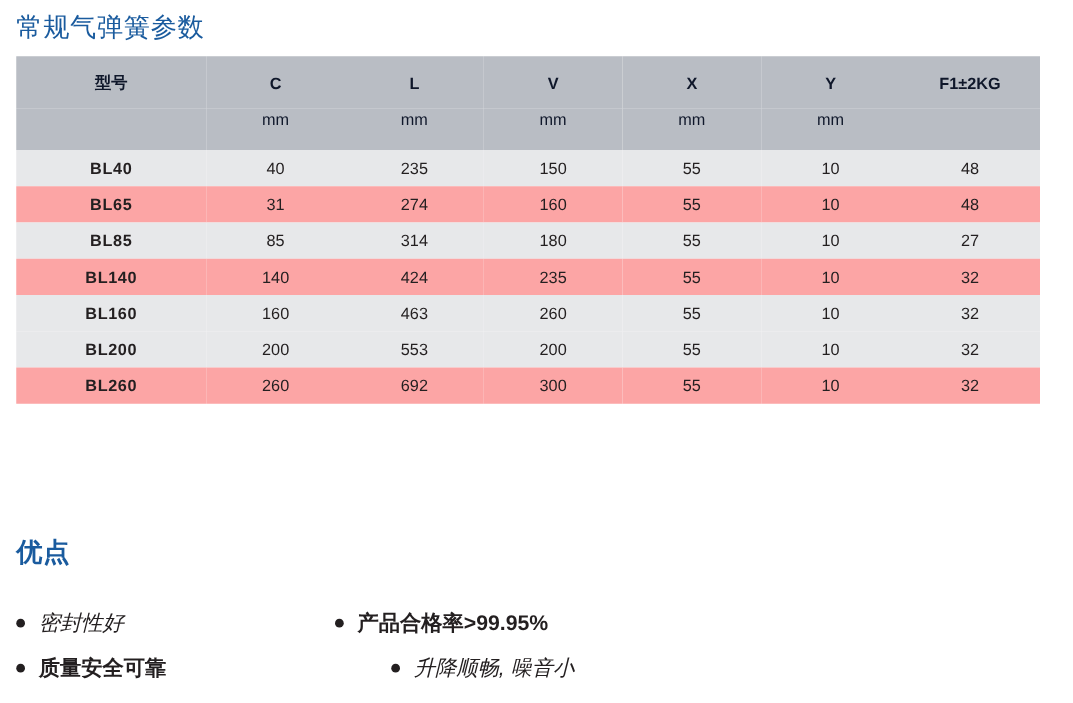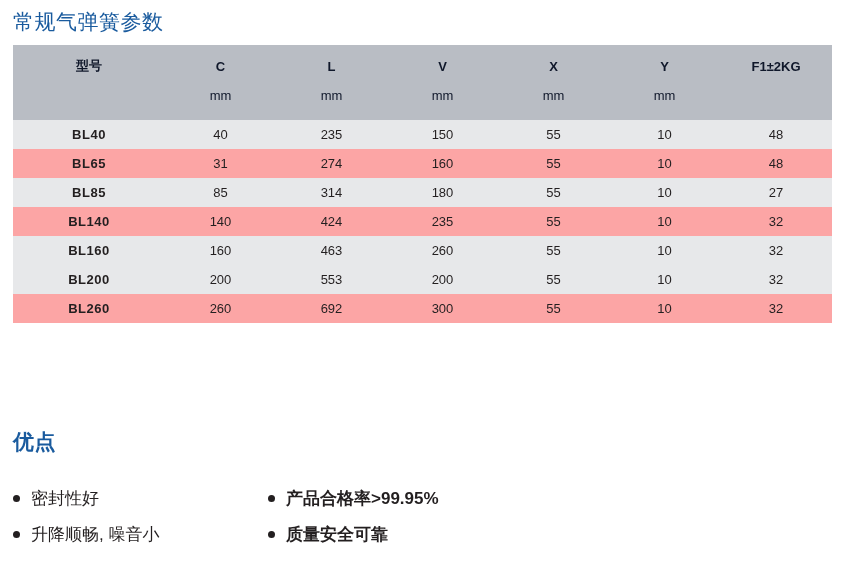--- a/index.html
+++ b/index.html
@@ -94,21 +94,21 @@
   .adv-row {
     display: flex;
     margin-bottom: 13px;
   }
   .adv-item {
     display: flex;
     align-items: center;
     font-size: 17px;
     color: #231f20;
   }
-  .adv-item.col1 { width: 255px; }
+  .adv-item.col1 { width: 255px; font-style: italic; }
   .adv-item.col2 { width: 300px; font-weight: bold; }
   .bullet {
     width: 7px;
     height: 7px;
     border-radius: 50%;
     background: #231f20;
     margin-right: 11px;
     flex: 0 0 auto;
   }
 </style>
@@ -225,24 +225,24 @@
       <div class="adv-item col1">
         <span class="bullet"></span>
         <span>密封性好</span>
       </div>
       <div class="adv-item col2">
         <span class="bullet"></span>
         <span>产品合格率&gt;99.95%</span>
       </div>
     </div>
     <div class="adv-row">
+      <div class="adv-item col2">
+        <span class="bullet"></span>
+        <span>质量安全可靠</span>
+      </div>
       <div class="adv-item col1">
         <span class="bullet"></span>
         <span>升降顺畅, 噪音小</span>
-      </div>
-      <div class="adv-item col2">
-        <span class="bullet"></span>
-        <span>质量安全可靠</span>
       </div>
     </div>
   </div>
 
 </div>
 
 </body></html>

